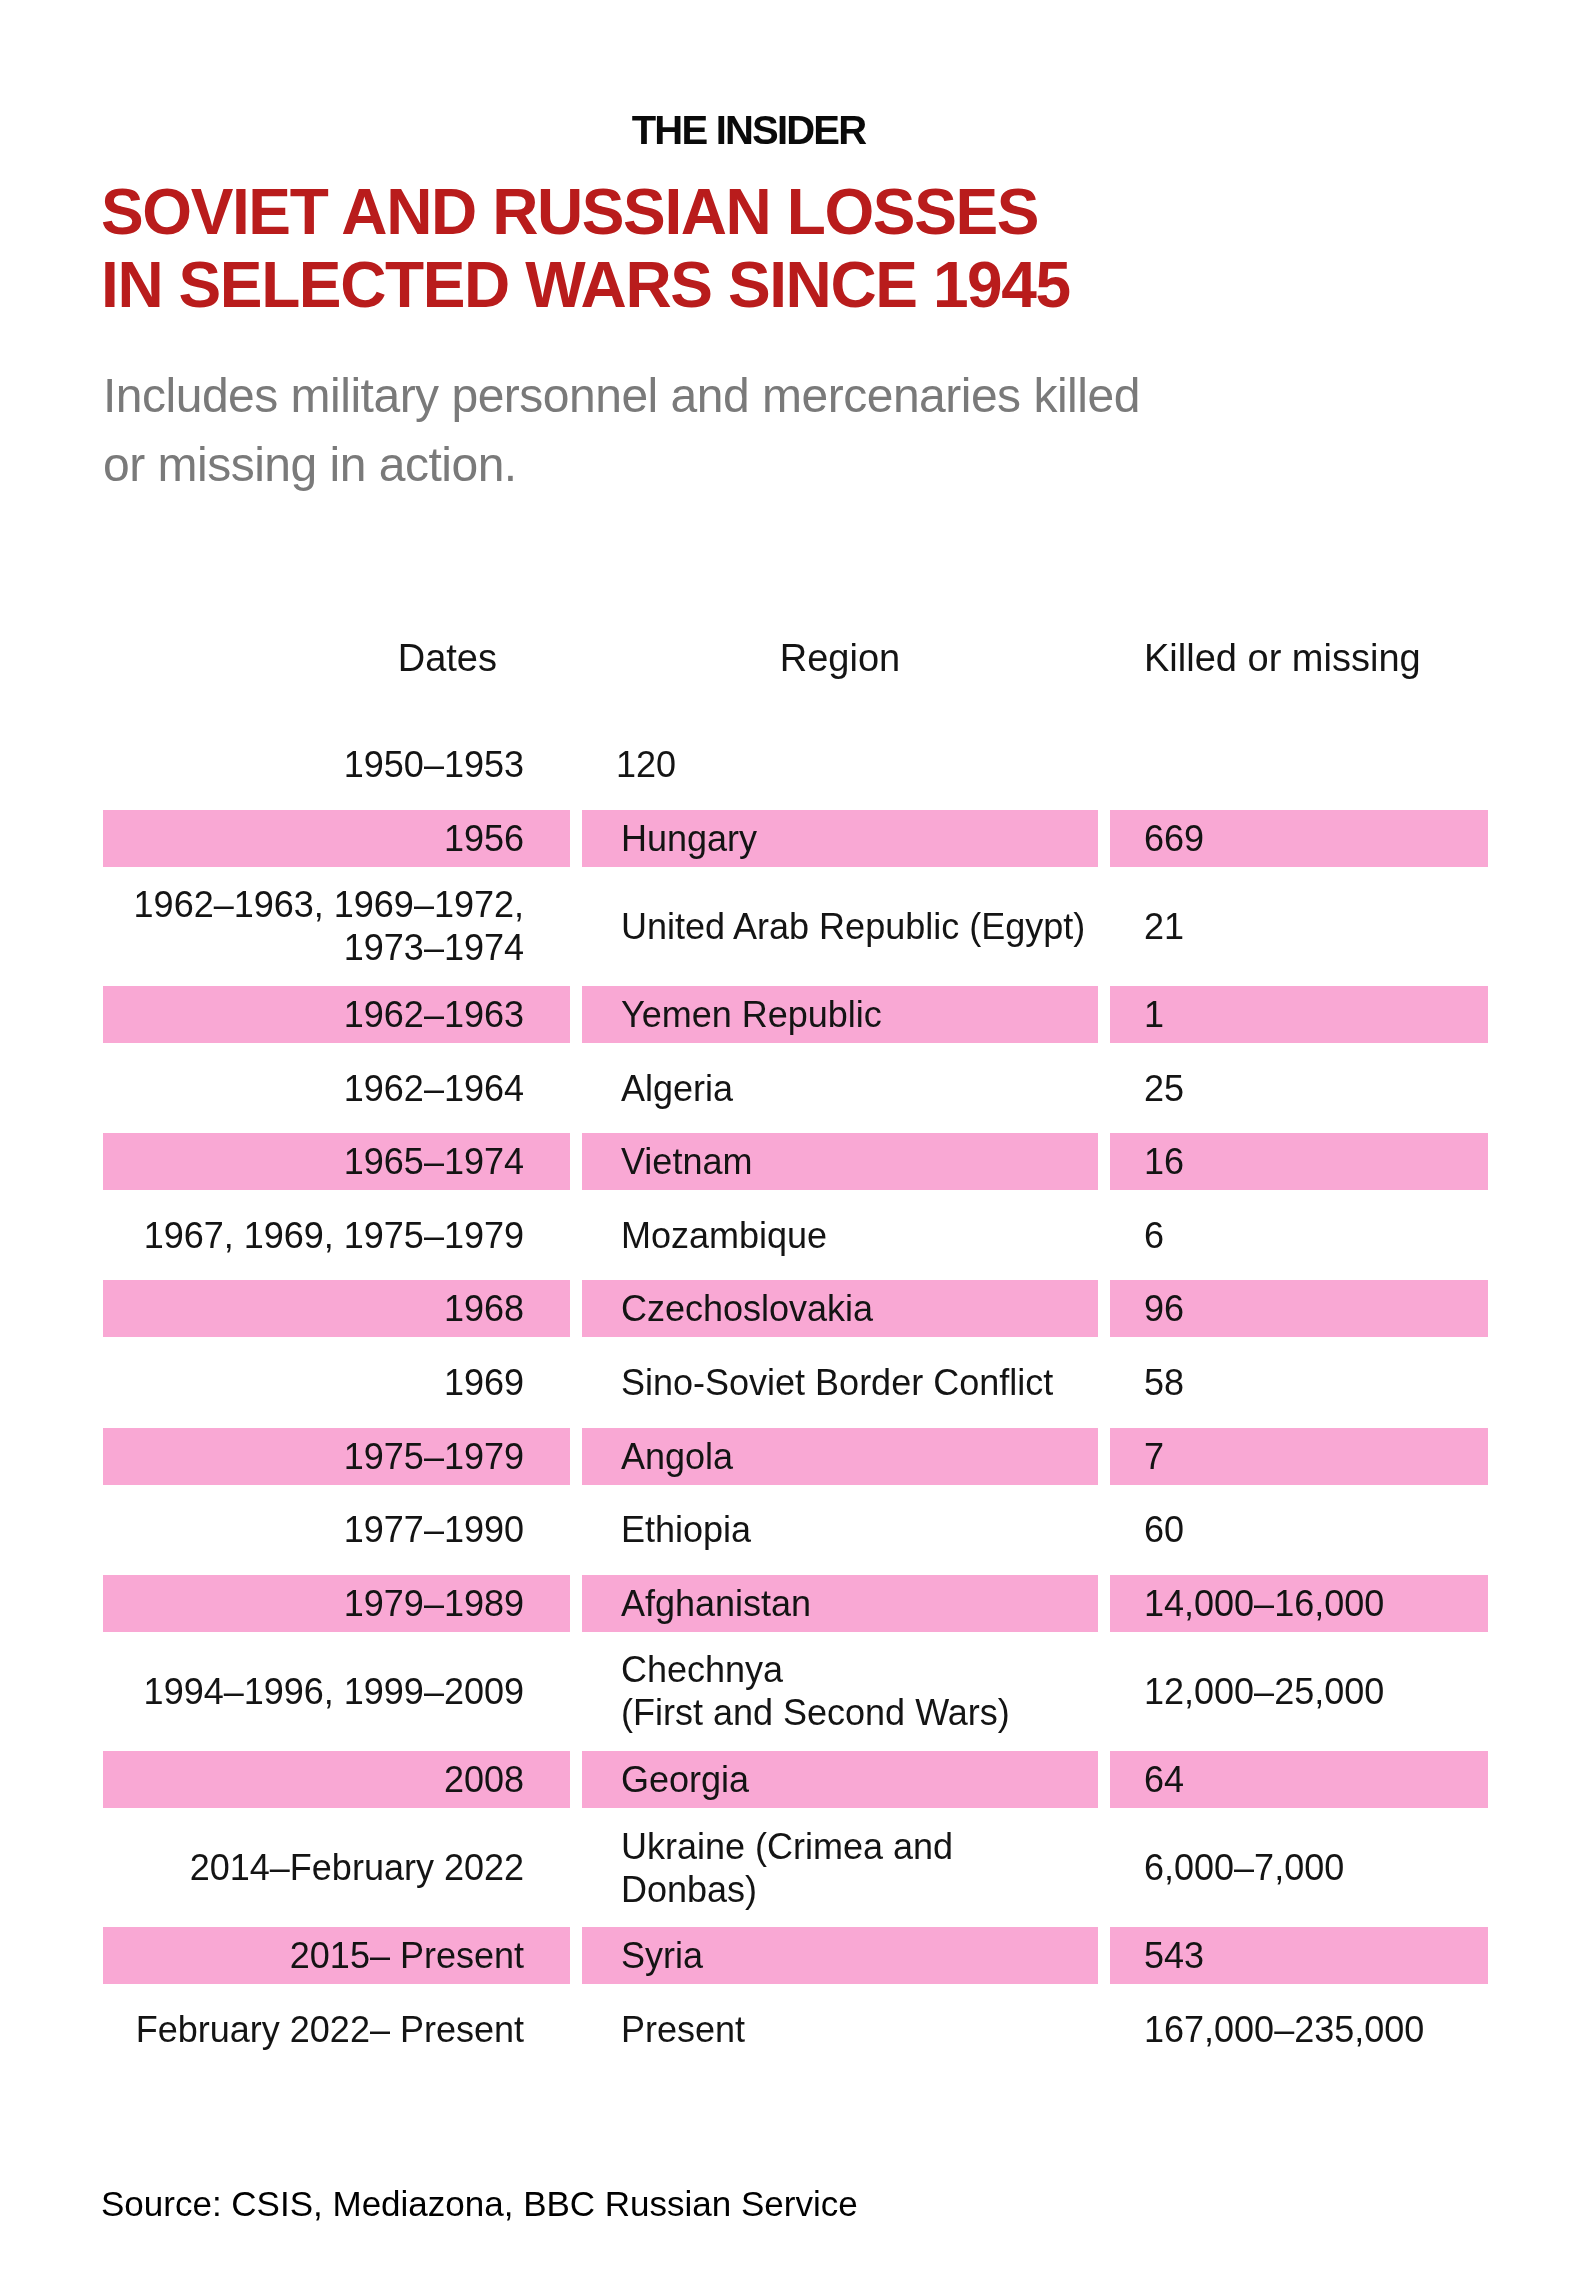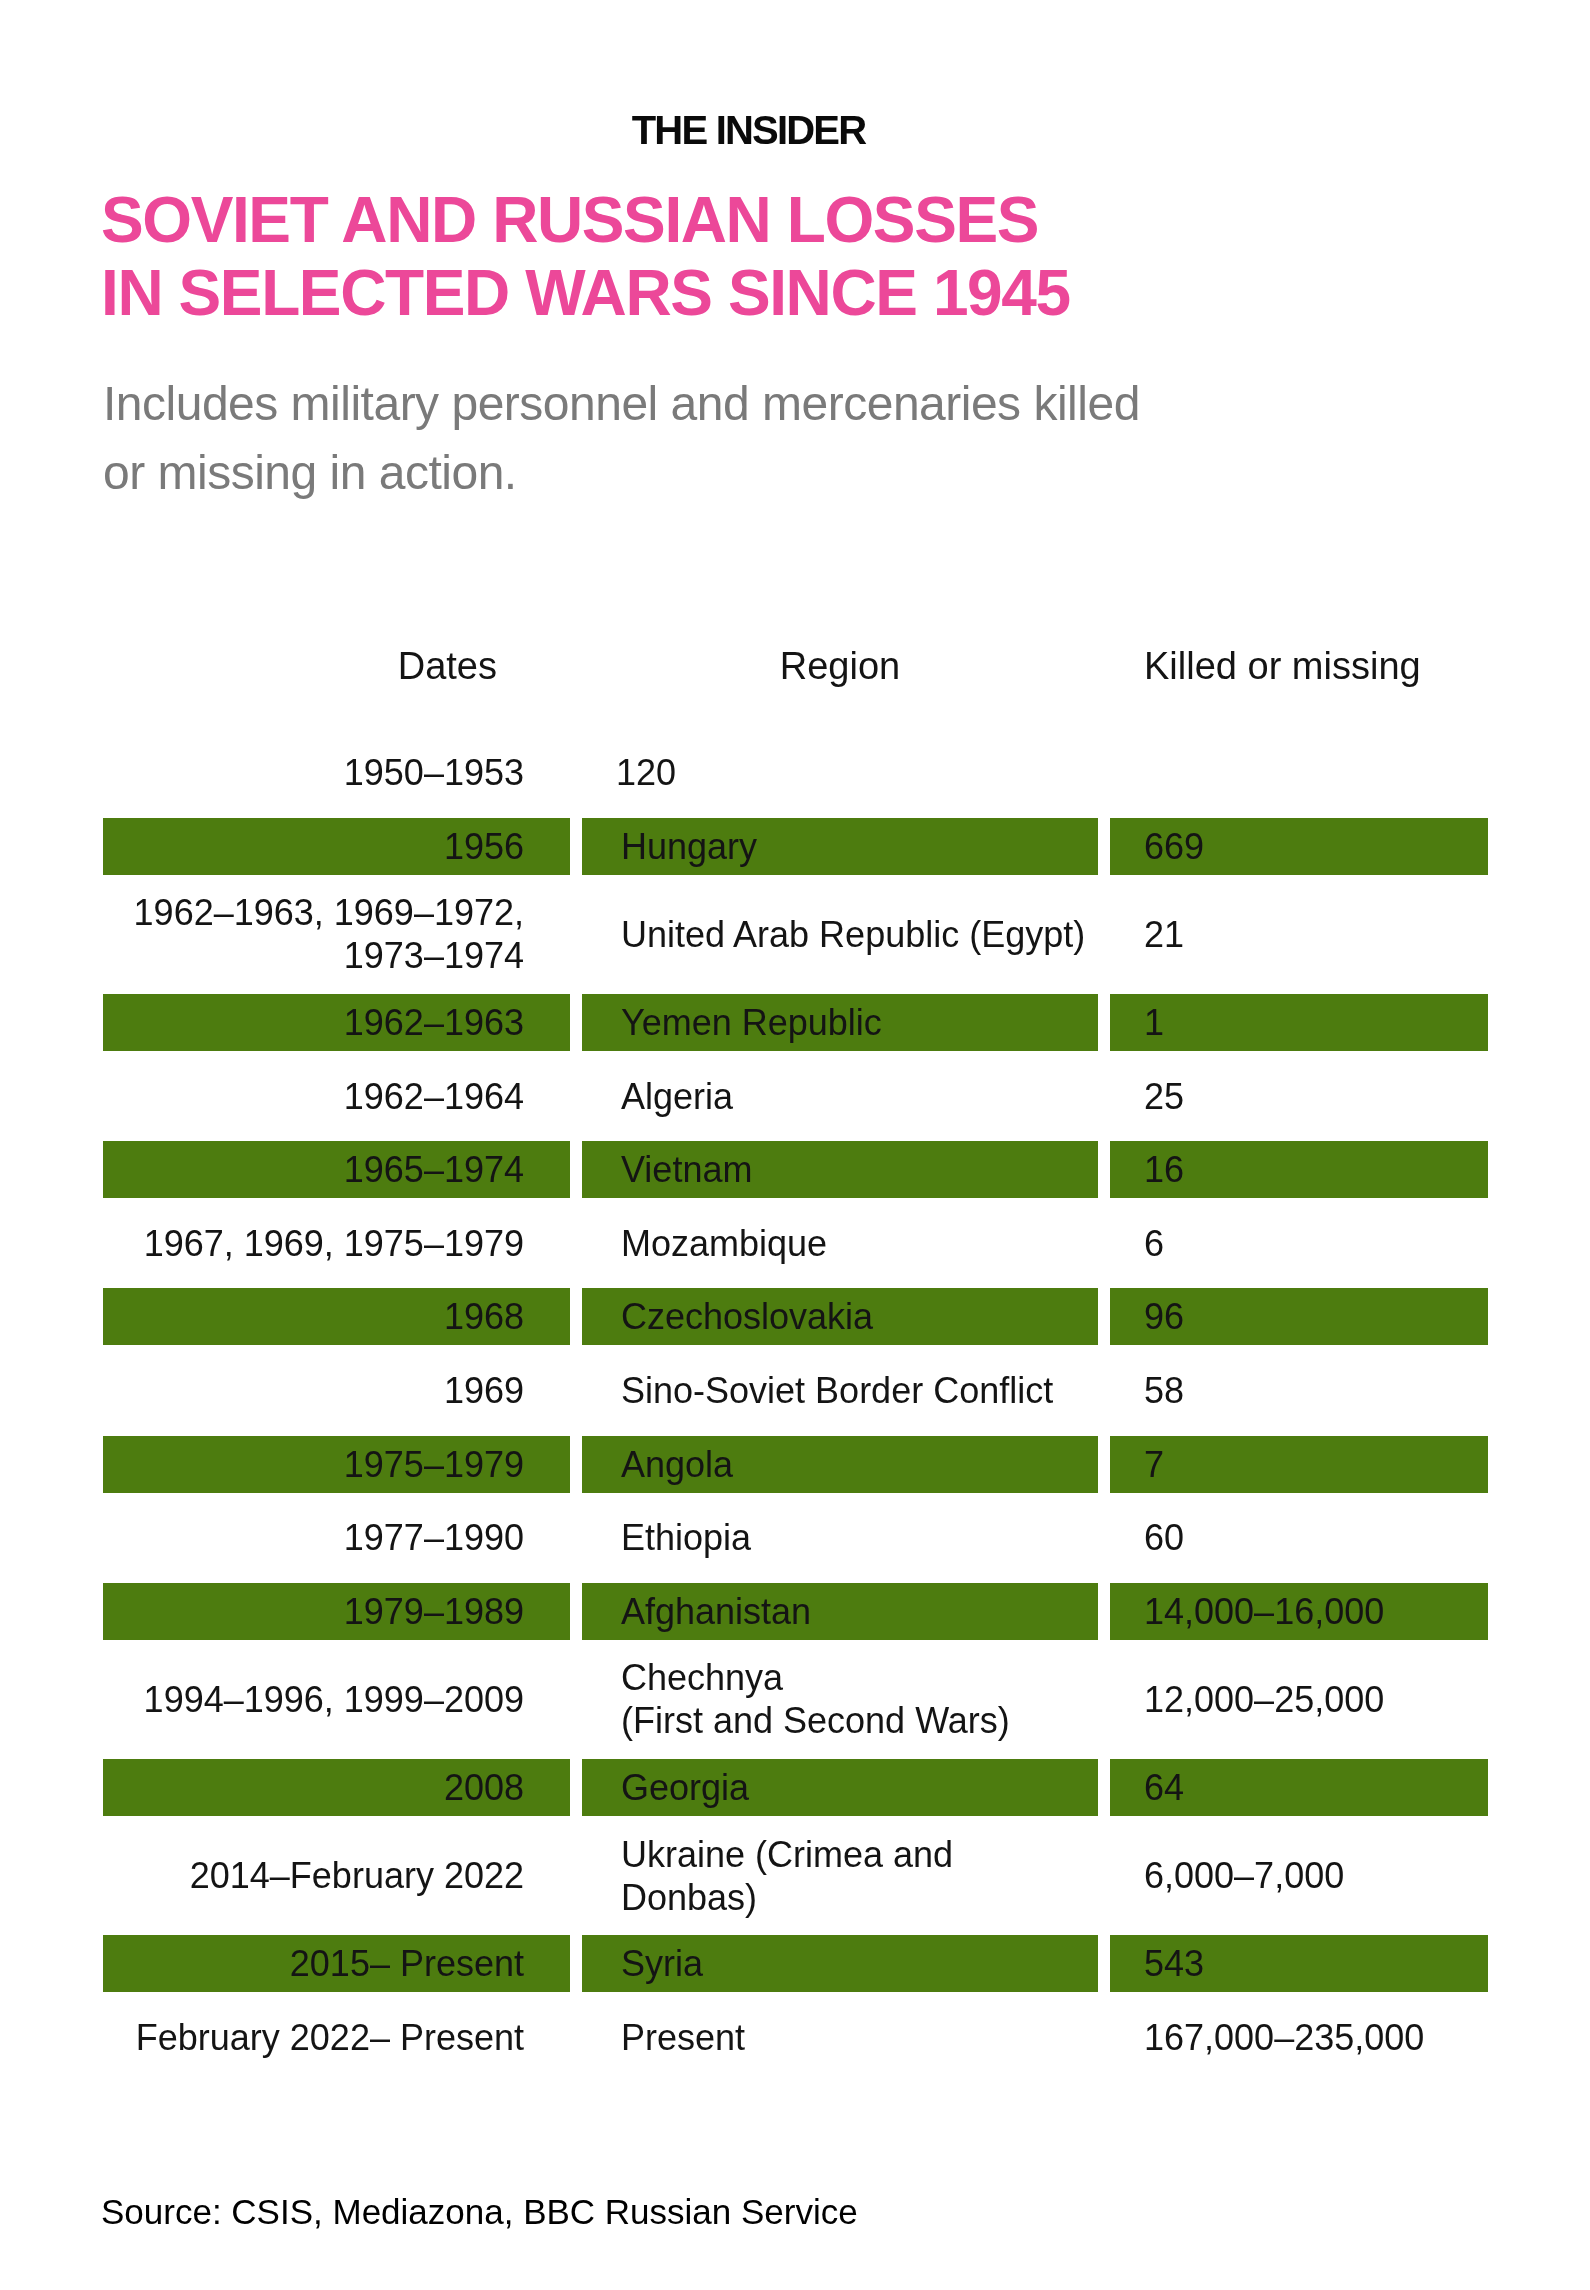--- a/index.html
+++ b/index.html
@@ -15,27 +15,27 @@
   .logo {
     text-align: center;
     padding: 108px 94px 0 0;
     font-size: 40px;
     font-weight: 700;
     letter-spacing: -1.8px;
     line-height: 1.1;
     color: #0a0a0a;
   }
   .title {
-    margin: 32px 0 0 101px;
+    margin: 24px 0 0 101px;
     font-size: 64px;
     font-weight: 700;
     line-height: 73px;
     letter-spacing: -1.4px;
     white-space: pre-line;
-    color: #ec4899;
+    color: #b91c1c;
   }
   .subtitle {
     margin: 39px 0 0 103px;
     font-size: 48px;
     line-height: 69px;
     letter-spacing: -0.5px;
     color: #7a7a7a;
     white-space: pre-line;
   }
   .table {
@@ -60,21 +60,21 @@
     display: flex;
     align-items: center;
     min-height: 57px;
     font-size: 36px;
     line-height: 43px;
     white-space: pre-line;
   }
   .cell.c1 { justify-content: flex-end; text-align: right; padding-right: 46px; }
   .cell.c2 { padding-left: 39px; }
   .cell.c3 { padding-left: 34px; }
-  .row.striped .cell { background: #4d7c0f; }
+  .row.striped .cell { background: #f9a8d4; }
   .source {
     margin: 118px 6px 0 101px;
     font-size: 35px;
     color: #000000;
   }
 </style>
 </head>
 <body>
 
 <div class="logo">THE INSIDER</div>

